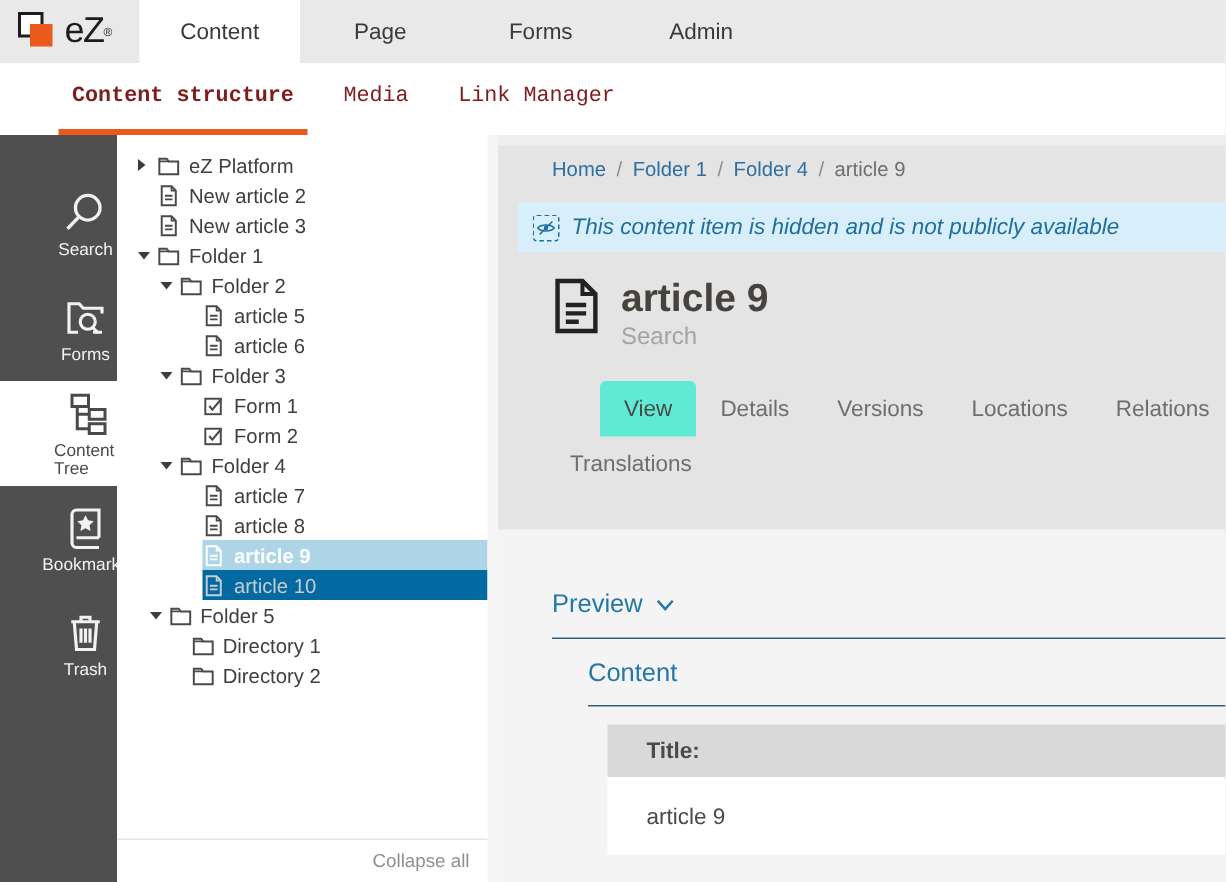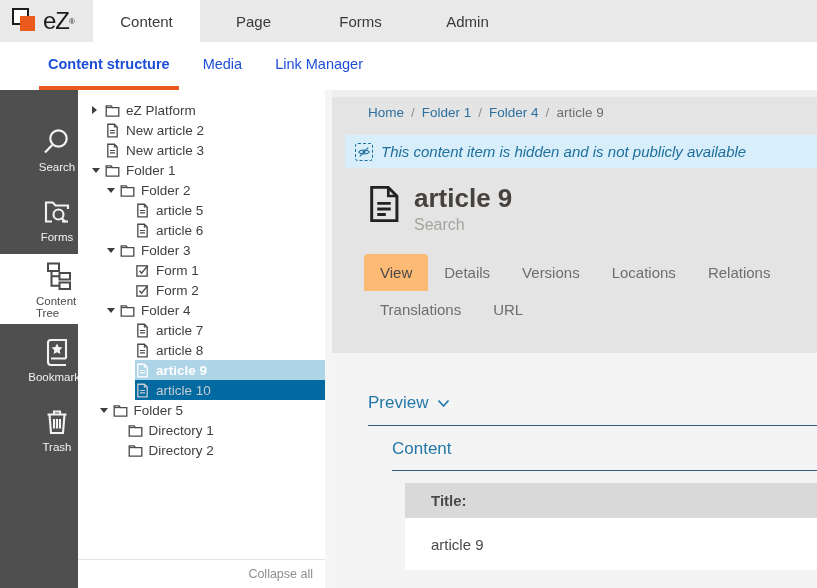--- a/index.html
+++ b/index.html
@@ -17,21 +17,21 @@
   .logo-sq-white { position:absolute; left:0; top:0; width:17px; height:17px; background:#fff; border:2.5px solid #1c1c1c; }
   .logo-sq-orange { position:absolute; left:8px; top:8px; width:15px; height:15px; background:var(--accent); }
   .logo-text { font-size:24px; color:#1c1c1c; letter-spacing:-1px; }
   .logo-reg { font-size:8px; color:#1c1c1c; vertical-align:top; }
   .top-tabs { display:flex; }
   .top-tab { width:107px; display:flex; align-items:center; justify-content:center; font-size:15px; color:#3a3a3a; cursor:pointer; }
   .top-tab.active { background:#fff; }
 
   
   .subnav { position:absolute; left:0; top:42px; width:817px; height:48px; background:#fff; display:flex; align-items:stretch; padding-left:39px; }
-  .sub-tab { display:flex; align-items:center; padding:0 9px; margin-right:15px; font-size:14.5px; color:#1d4ed8; border-bottom:4px solid transparent; cursor:pointer; }
+  .sub-tab { display:flex; align-items:center; padding:0 9px; margin-right:15px; font-size:14.5px; color:#7f1d1d; border-bottom:4px solid transparent; cursor:pointer;font-family:Liberation Mono, monospace; }
   .sub-tab.active { font-weight:bold; border-bottom-color:var(--accent); }
 
   
   .sidebar { position:absolute; left:0; top:90px; width:78px; height:498px; background:var(--sidebar-bg); padding-top:24px; }
   .side-item { width:78px; height:70px; display:flex; flex-direction:column; align-items:center; justify-content:center; color:#f2f2f2; cursor:pointer;padding-left:36px; }
   .side-item.active { background:#fff; color:#4a4a4a; }
   .side-item .sicon { width:32px; height:32px; }
   .side-item .sicon svg { width:32px; height:32px; display:block; }
   .side-item .slabel { font-size:11.5px; margin-top:3px; }
 
@@ -61,21 +61,21 @@
   .notice { margin:8px 0 0 13px; height:33px; background:var(--notice-bg); display:flex; align-items:center; padding-left:10px; color:var(--notice-fg); font-style:italic; font-size:15px; }
   .notice .eyebox { width:18px; height:18px; border:1px dashed var(--notice-fg); border-radius:3px; margin-right:8px; display:flex; align-items:center; justify-content:center; flex:none; }
   .notice .eyebox svg { width:14px; height:14px; display:block; }
   .title-block { display:flex; margin:17px 0 0 36px; }
   .title-icon { width:32px; height:38px; margin-right:14px; color:#222; }
   .title-icon svg { width:32px; height:38px; display:block; }
   .page-title { font-size:26px; font-weight:bold; color:#46423d; line-height:1.05; }
   .content-type { font-size:16px; color:#a7a39e; margin-top:4px; }
   .main-tabs { display:flex; flex-wrap:wrap; margin:20px 0 0 32px; width:482px; }
   .mtab { padding:10px 16px; font-size:15px; color:#6e6e6e; cursor:pointer; }
-  .mtab.active { background:#fdba74; border-radius:4px 4px 0 0; color:#4a4a4a; }
+  .mtab.active { background:#5eead4; border-radius:4px 4px 0 0; color:#4a4a4a;margin-left:36px; }
 
   .card { position:absolute; left:0; right:0; top:263px; bottom:0; background:#f4f4f4; }
   .section-head { display:flex; align-items:center; font-size:17px; color:var(--section-blue); }
   .preview-head { margin:40px 0 0 36px; cursor:pointer; }
   .preview-head .chev { width:13px; height:9px; margin-left:9px; color:var(--section-blue); }
   .preview-head .chev svg { width:13px; height:9px; display:block; }
   .rule-1 { margin:12px 0 0 36px; border-top:1px solid var(--rule-blue); }
   .content-head { margin:13px 0 0 60px; }
   .rule-2 { margin:11px 0 0 60px; border-top:1px solid var(--rule-blue); }
   .field-table { margin:12px 0 0 73px; }
@@ -387,21 +387,20 @@
       </div>
     </div>
 
     <div class="main-tabs" id="main-tabs">
         <div class="mtab active">View</div>
         <div class="mtab">Details</div>
         <div class="mtab">Versions</div>
         <div class="mtab">Locations</div>
         <div class="mtab">Relations</div>
         <div class="mtab">Translations</div>
-        <div class="mtab">URL</div>
       </div>
 
     <div class="card">
       <div class="section-head preview-head">
         <span>Preview</span>
         <span class="chev">
           <svg viewBox="0 0 13 9">
               <path d="M1.5 1.5L6.5 7l5-5.5" fill="none" stroke="currentColor" stroke-width="1.7"></path>
             </svg>
         </span>

